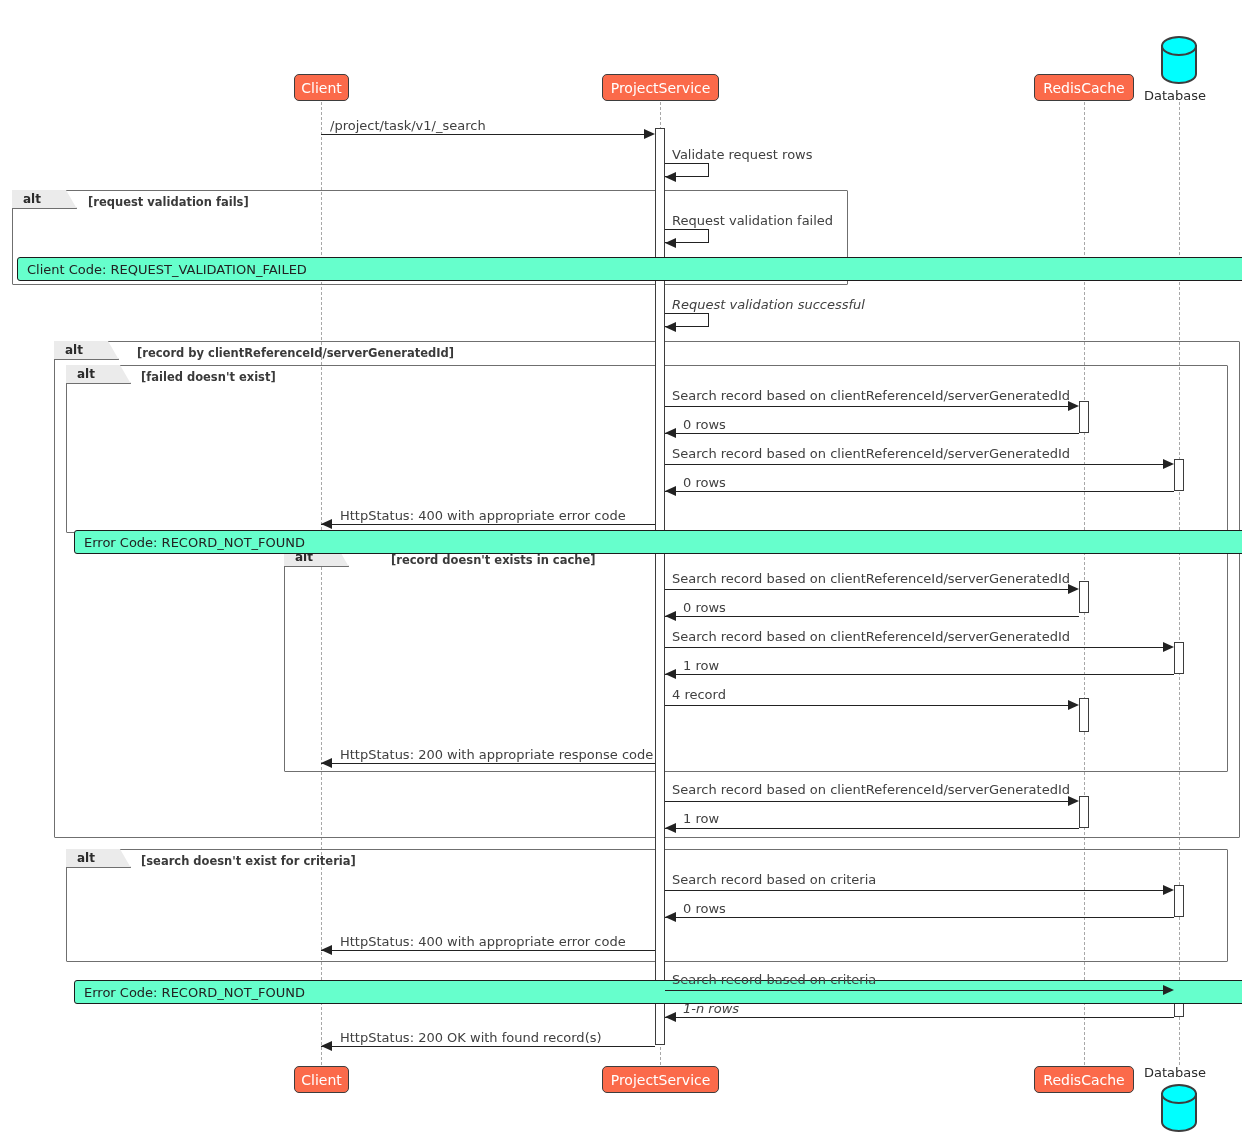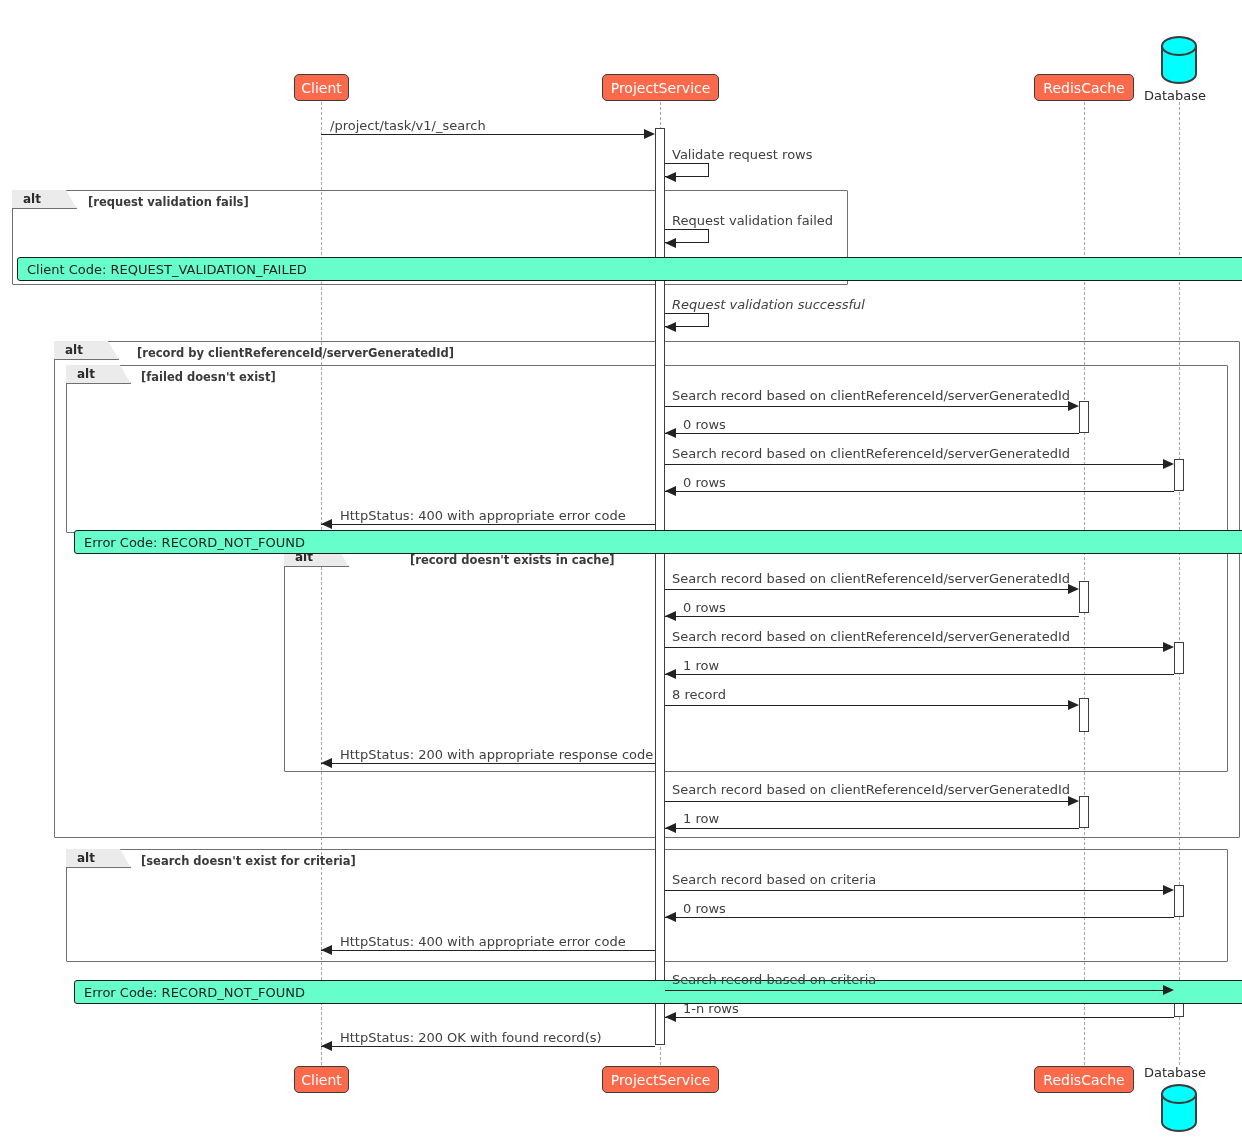--- a/index.html
+++ b/index.html
@@ -203,21 +203,21 @@
   <div class="abs frame" style="left:66px; top:365px; width:1162px; height:168px;"></div>
   <div class="abs frame-tab" style="left:66px; top:365px; width:65px;">
     <span>alt</span>
   </div>
   <div class="abs frame-cond" style="left:141px; top:370px;">[failed doesn't exist]</div>
 
   <div class="abs frame" style="left:284px; top:548px; width:944px; height:224px;"></div>
   <div class="abs frame-tab" style="left:284px; top:548px; width:65px;">
     <span>alt</span>
   </div>
-  <div class="abs frame-cond" style="left:410px; top:553px;">[record doesn't exists in cache]</div>
+  <div class="abs frame-cond" style="left:391px; top:553px;">[record doesn't exists in cache]</div>
 
   <div class="abs frame" style="left:66px; top:849px; width:1162px; height:113px;"></div>
   <div class="abs frame-tab" style="left:66px; top:849px; width:65px;">
     <span>alt</span>
   </div>
   <div class="abs frame-cond" style="left:141px; top:854px;">[search doesn't exist for criteria]</div>
 
   <div class="abs activation" style="left:655px; top:128px; height:917px;"></div>
 
   <div class="abs activation" style="left:1079px; top:401px; height:32px;"></div>
@@ -287,21 +287,21 @@
   <div class="abs arrow-l" style="left:665px; top:611px;"></div>
 
   <div class="abs msg-label" style="left:672px; top:630px;">Search record based on clientReferenceId/serverGeneratedId</div>
   <div class="abs msg-line" style="left:665px; top:647px; width:503px;"></div>
   <div class="abs arrow-r" style="left:1163px; top:642px;"></div>
 
   <div class="abs msg-label" style="left:683px; top:659px;">1 row</div>
   <div class="abs msg-line" style="left:665px; top:674px; width:509px;"></div>
   <div class="abs arrow-l" style="left:665px; top:669px;"></div>
 
-  <div class="abs msg-label" style="left:672px; top:688px;">8 record</div>
+  <div class="abs msg-label" style="left:672px; top:688px;">4 record</div>
   <div class="abs msg-line" style="left:665px; top:705px; width:408px;"></div>
   <div class="abs arrow-r" style="left:1068px; top:700px;"></div>
 
   <div class="abs msg-label" style="left:340px; top:748px;">HttpStatus: 200 with appropriate response code</div>
   <div class="abs msg-line" style="left:321px; top:763px; width:334px;"></div>
   <div class="abs arrow-l" style="left:321px; top:758px;"></div>
 
   <div class="abs msg-label" style="left:672px; top:783px;">Search record based on clientReferenceId/serverGeneratedId</div>
   <div class="abs msg-line" style="left:665px; top:801px; width:408px;"></div>
   <div class="abs arrow-r" style="left:1068px; top:796px;"></div>
@@ -323,21 +323,21 @@
   <div class="abs arrow-l" style="left:321px; top:945px;"></div>
   <div class="abs note" style="left:74px; top:932px;">
     <span>Error Code: RECORD_NOT_FOUND</span>
 
   </div>
 
   <div class="abs msg-label" style="left:672px; top:973px;">Search record based on criteria</div>
   <div class="abs msg-line" style="left:665px; top:990px; width:503px;"></div>
   <div class="abs arrow-r" style="left:1163px; top:985px;"></div>
 
-  <div class="abs msg-label" style="left:683px; top:1002px;">1-n rows</div>
+  <div class="abs msg-label" style="left:683px; top:1002px;font-style:italic;">1-n rows</div>
   <div class="abs msg-line" style="left:665px; top:1017px; width:509px;"></div>
   <div class="abs arrow-l" style="left:665px; top:1012px;"></div>
 
   <div class="abs msg-label" style="left:340px; top:1031px;">HttpStatus: 200 OK with found record(s)</div>
   <div class="abs msg-line" style="left:321px; top:1046px; width:334px;"></div>
   <div class="abs arrow-l" style="left:321px; top:1041px;"></div>
 
 </div>
 
 </body></html>

